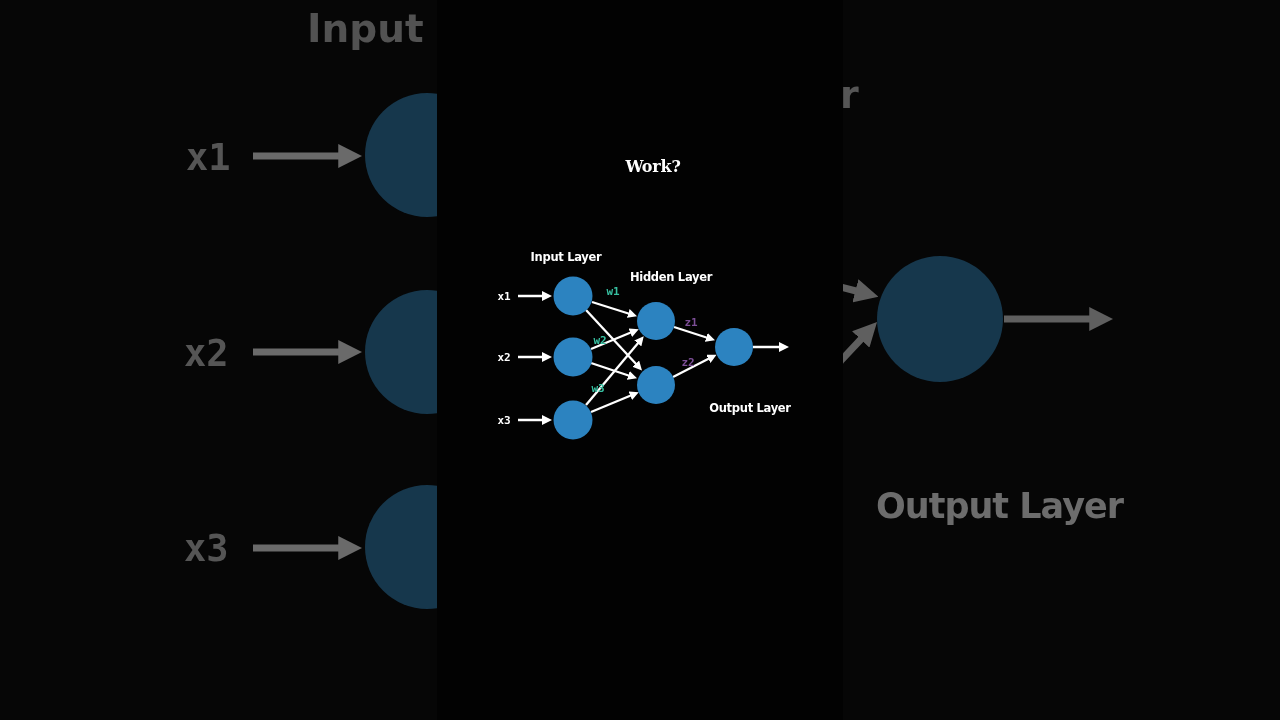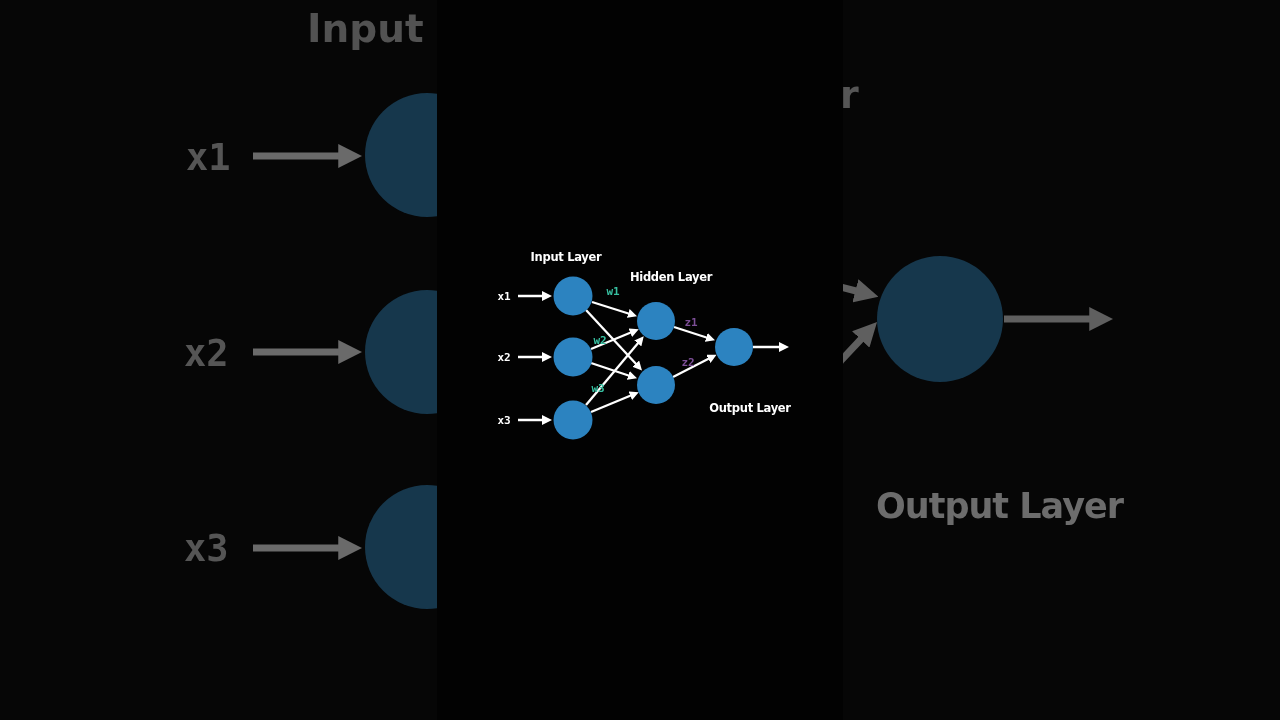--- a/index.html
+++ b/index.html
@@ -72,20 +72,21 @@
       <line class="bg-arrow-r" x1="-10" y1="369" x2="21" y2="336" marker-end="url(#mGR)"></line>
       <line class="bg-arrow-r" x1="161" y1="319" x2="251" y2="319" marker-end="url(#mGR)"></line>
     </svg>
 
     <span class="bg-output-label" style="left:33px;top:489px;">Output Layer</span>
   </div>
 
   <div class="panel">
 
     <div class="title">
+      <div>Work?</div>
     </div>
 
     <svg width="406" height="720" style="position:absolute;left:0;top:0;">
       <defs>
         <marker id="mW" viewBox="0 0 10 10" refX="2" refY="5" markerWidth="4" markerHeight="4" orient="auto">
           <path d="M0 0 L10 5 L0 10 z" fill="#ffffff"></path>
         </marker>
       </defs>
 
       <text class="net-layer-label" x="129" y="261" text-anchor="middle">Input Layer</text>

